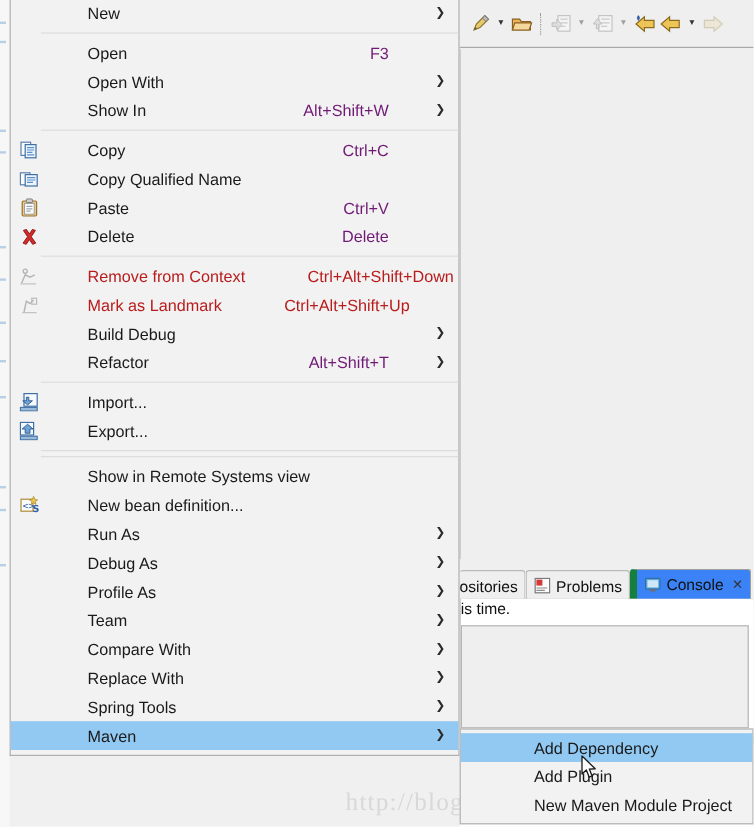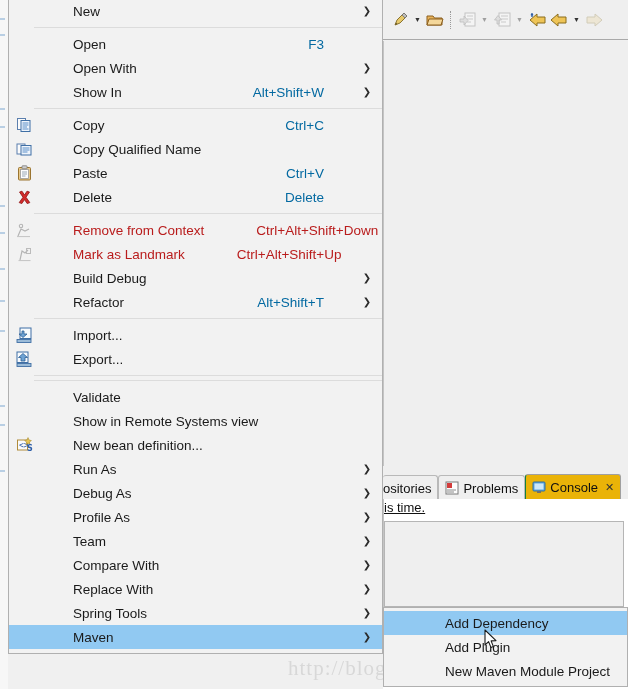--- a/index.html
+++ b/index.html
@@ -82,22 +82,22 @@
     white-space: nowrap;
   }
   .tab.inactive {
     border-left: 1px solid #b9b9b9;
     border-right: 1px solid #b9b9b9;
     border-top: 1px solid #b9b9b9;
     border-radius: 3px 3px 0 0;
     background: #efefef;
   }
   .tab.active {
-    background: #eab308;
-    border-left: 1px solid #15803d;
+    background: #3b82f6;
+    border-left: 6px solid #15803d;
     border-right: 1px solid #a0a0a0;
     border-top: 1px solid #a0a0a0;
     border-radius: 3px 3px 0 0;
     height: 26px;
   }
   .tab-close {
     font-size: 11px;
     color: #333;
     margin-left: 3px;
   }
@@ -113,21 +113,20 @@
     left: 383px; top: 499px; right: 0; height: 112px;
     background: #ffffff;
     border-left: 1px solid #c4c4c4;
     box-sizing: border-box;
   }
   .console-line {
     font-size: 13px;
     color: #101010;
     padding: 1px 0 0 0;
     white-space: nowrap;
-    text-decoration: underline;
   }
   .console-inner {
     position: absolute;
     left: 0; top: 22px; right: 4px; bottom: 4px;
     background: #efefef;
     border: 1px solid #b5b5b5;
     box-sizing: border-box;
   }
   .bottom-blue {
     position: absolute;
@@ -201,21 +200,21 @@
     align-items: center;
     justify-content: center;
     margin-left: 2px;
   }
   .mi-label {
     flex: 1;
     white-space: nowrap;
     padding-left: 0px;
   }
   .mi-accel {
-    color: #0369a1;
+    color: #701a75;
     white-space: nowrap;
     padding-left: 16px;
   }
   .mi-arrow {
     width: 14px;
     min-width: 14px;
     text-align: center;
     font-size: 10px;
     color: #2b2b2b;
     line-height: 1;
@@ -515,25 +514,20 @@
           <path d="M5 10 L5 6.5 L2.5 6.5 L7 2.5 L11.5 6.5 L9 6.5 L9 10 Z" fill="#6fa3d4" stroke="#2f5f95" stroke-width="0.8"></path>
         </svg>
       </span>
       <span class="mi-label">Export...</span>
       <span class="mi-arrow empty">❯</span>
     </div>
     <div class="menu-sep"></div>
     <div class="menu-sep"></div>
     <div class="menu-item">
       <span class="mi-icon"></span>
-      <span class="mi-label">Validate</span>
-      <span class="mi-arrow empty">❯</span>
-    </div>
-    <div class="menu-item">
-      <span class="mi-icon"></span>
       <span class="mi-label">Show in Remote Systems view</span>
       <span class="mi-arrow empty">❯</span>
     </div>
     <div class="menu-item">
       <span class="mi-icon">
         <svg width="17" height="16" viewBox="0 0 17 16" class="ico">
           <rect x="1.5" y="3" width="10" height="10" fill="#fafafa" stroke="#b08b3a" stroke-width="1"></rect>
           <text x="3" y="11" font-family="DejaVu Sans Mono, monospace" font-size="8" fill="#2f5fa8">&lt;&gt;</text>
           <path d="M12 0.6 L13 3 L15.4 3.6 L13.4 5 L14 7.4 L12 6 L10 7.4 L10.6 5 L8.6 3.6 L11 3 Z" fill="#e8c552" stroke="#a88a2a" stroke-width="0.6"></path>
           <text x="11" y="14" font-family="DejaVu Sans, sans-serif" font-size="8" font-weight="bold" fill="#2f5fa8">S</text>

